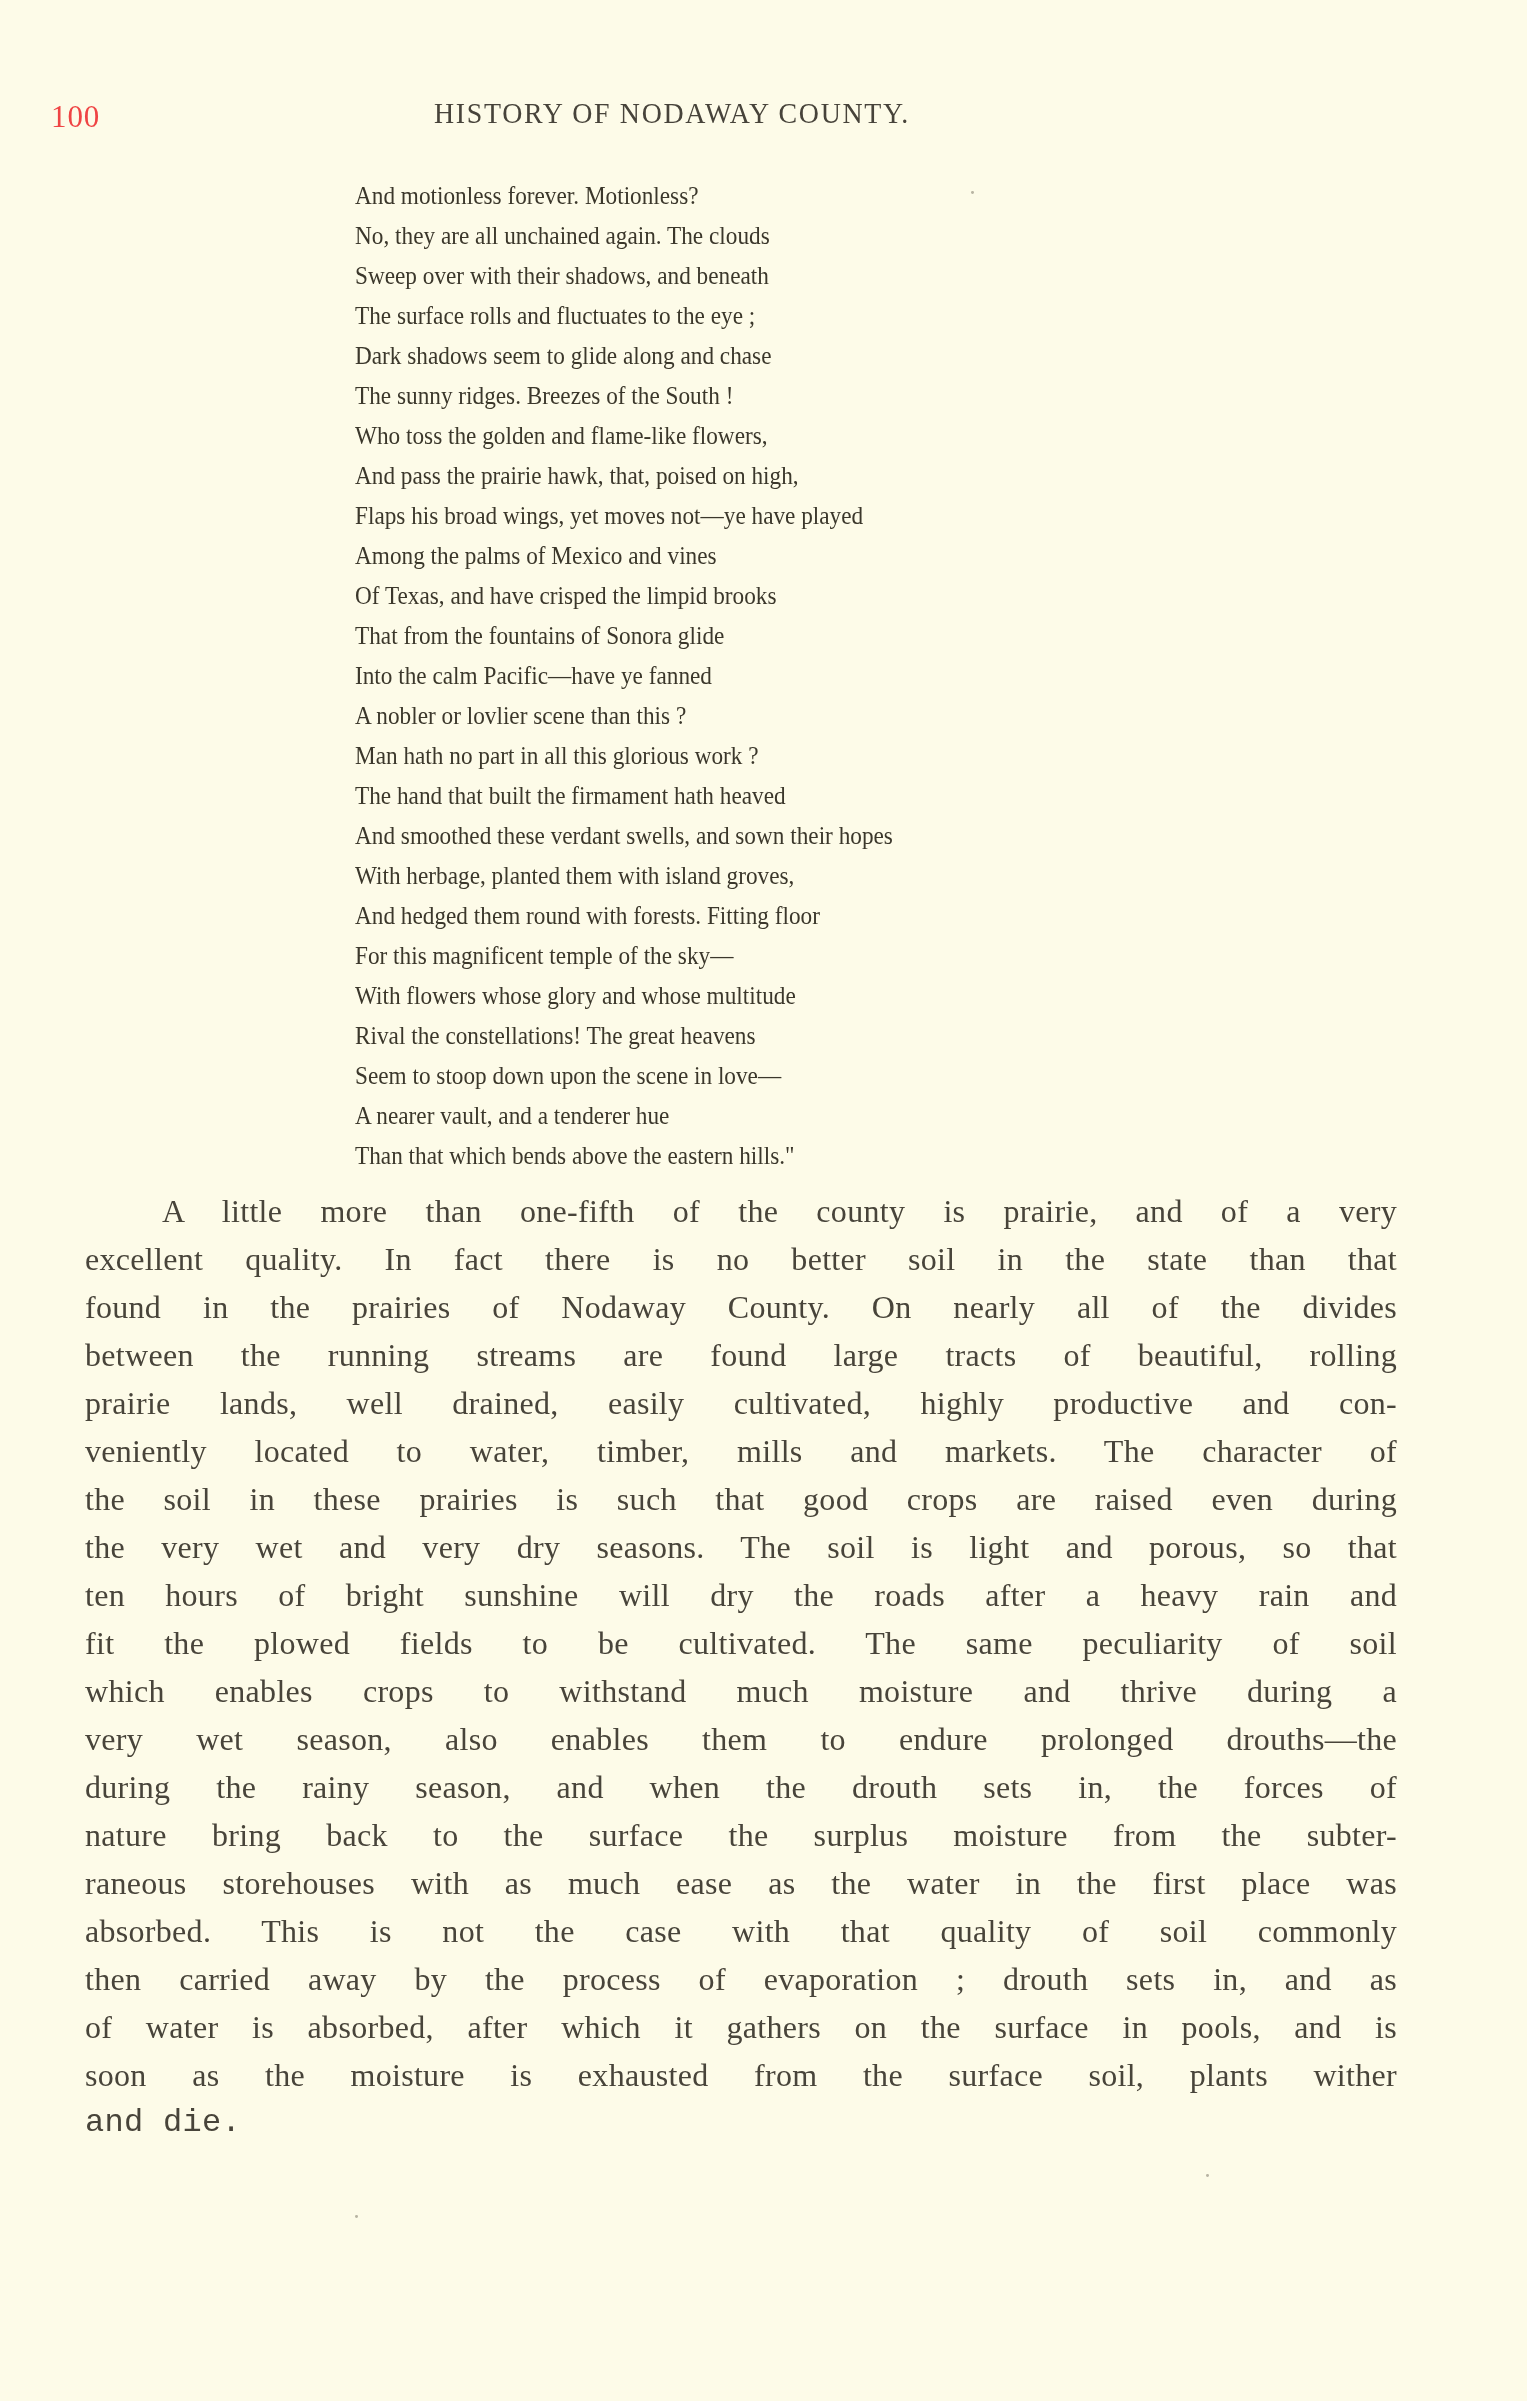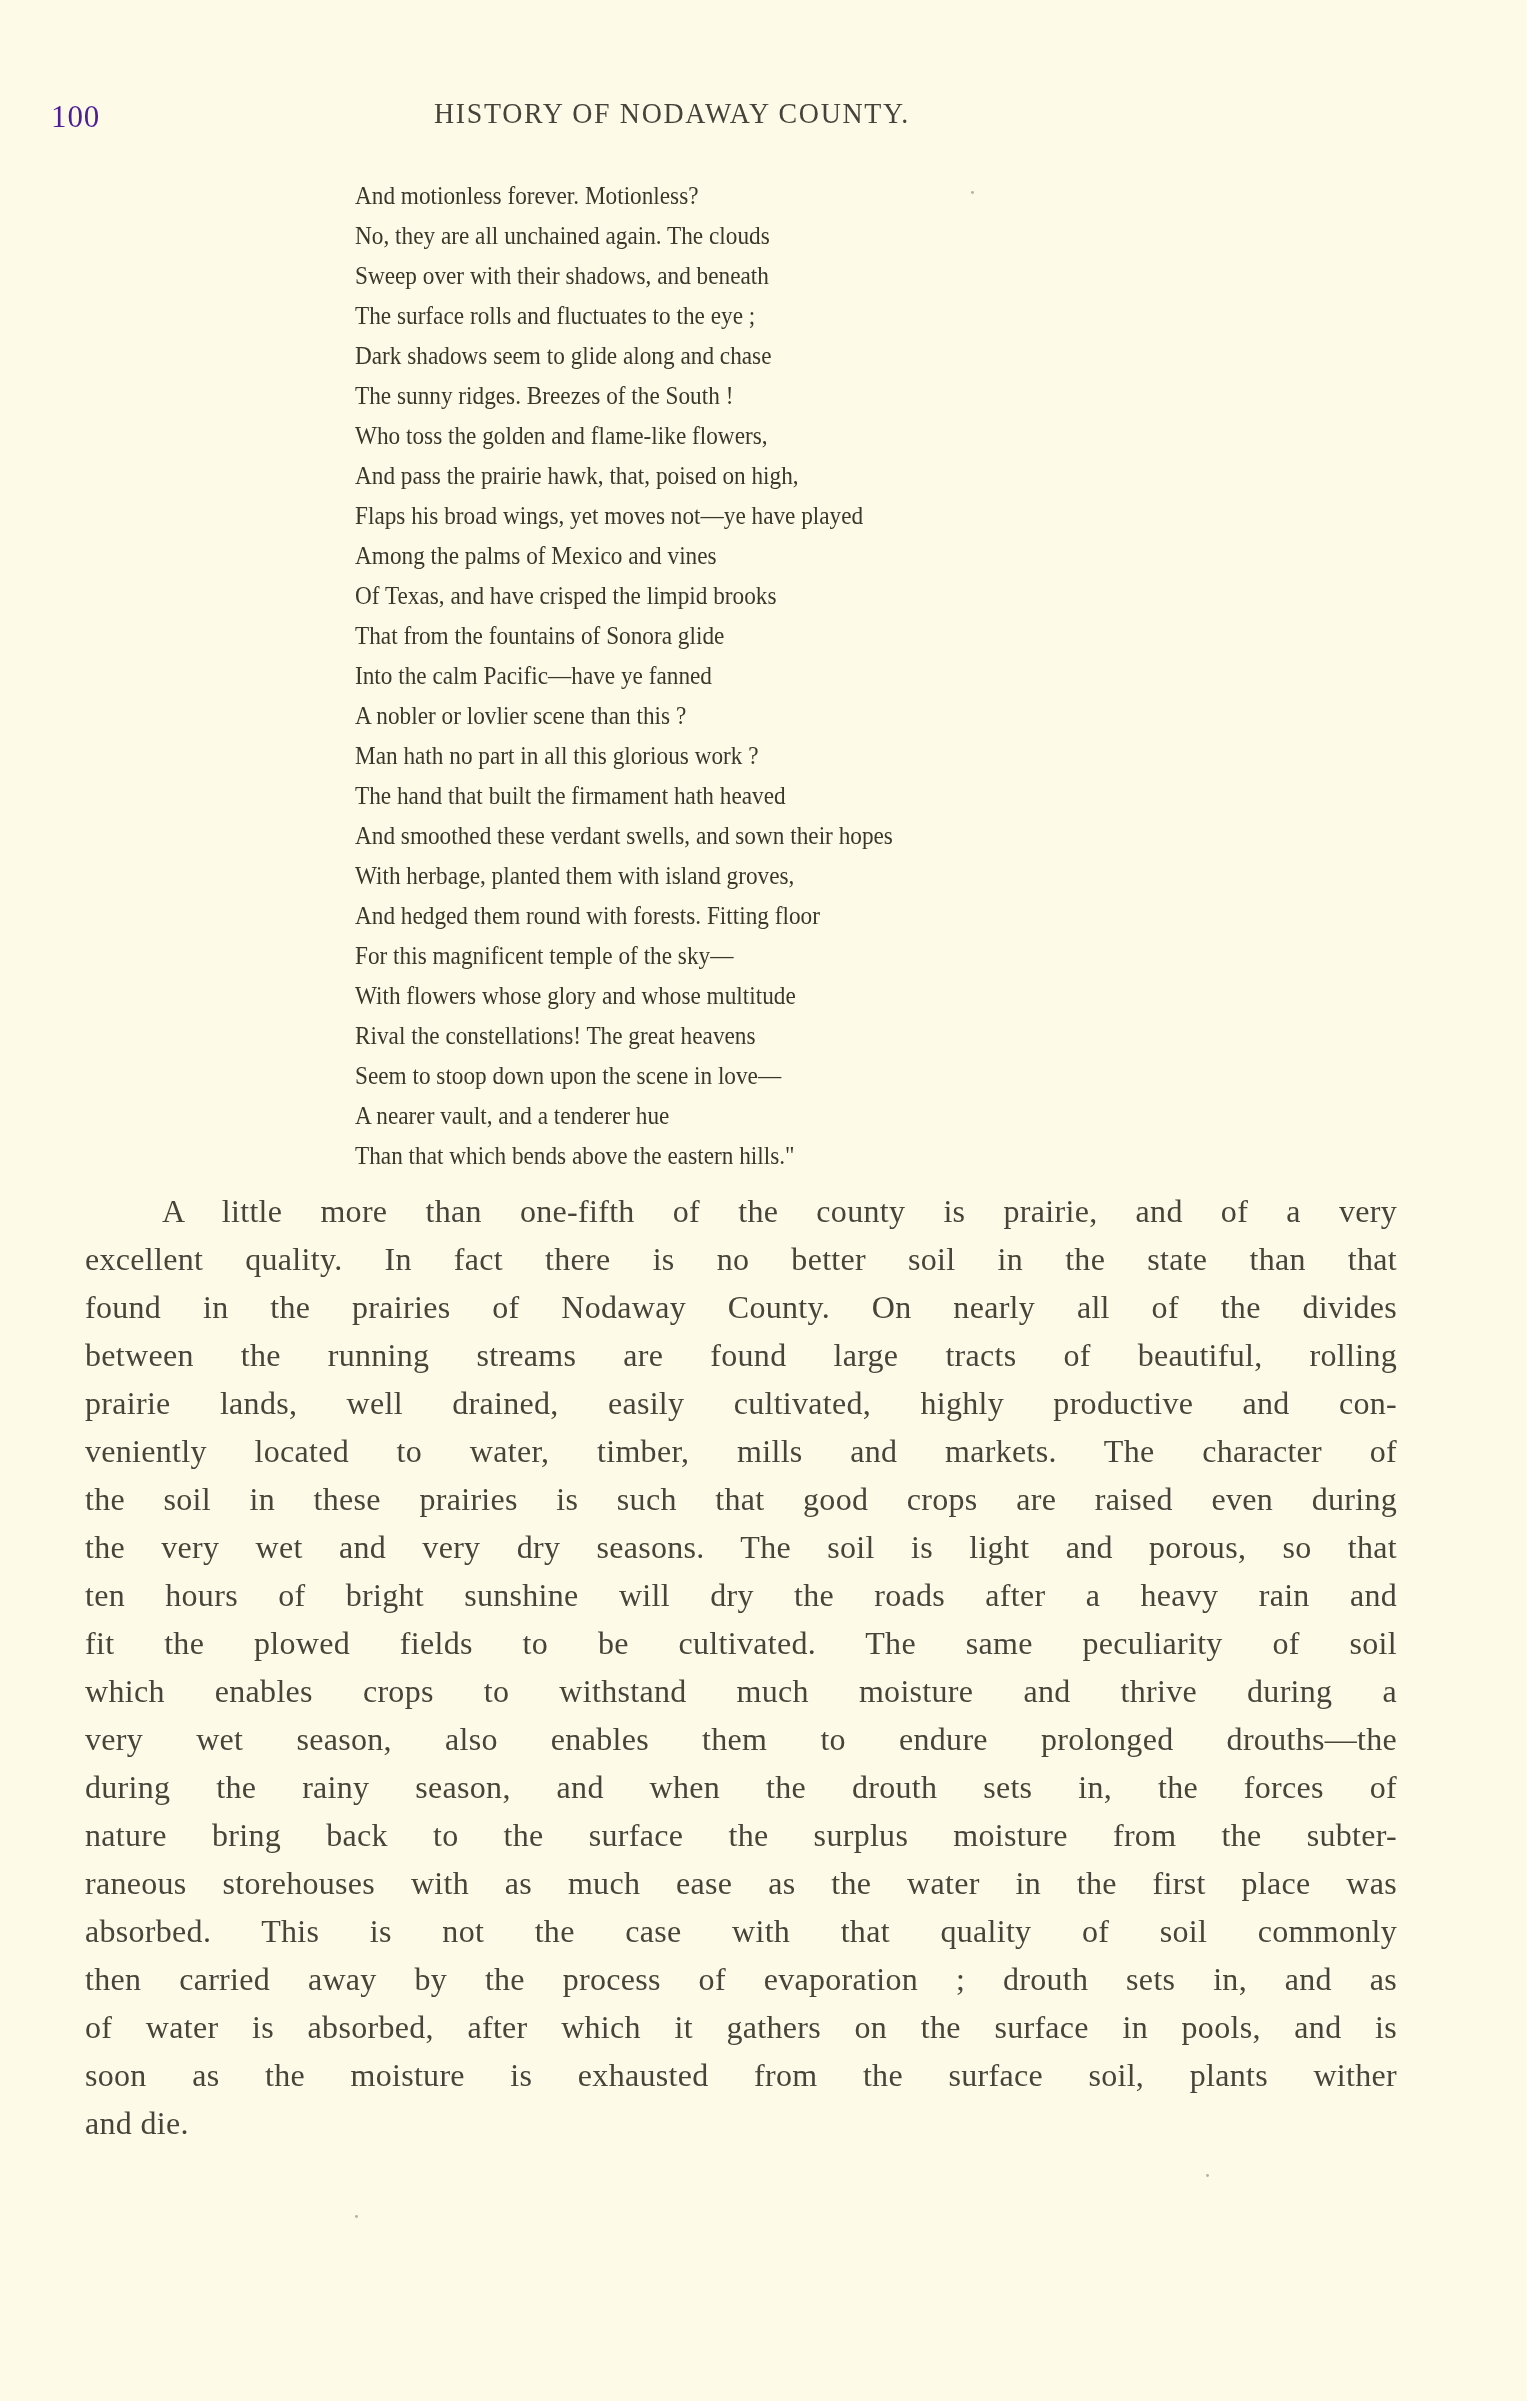--- a/index.html
+++ b/index.html
@@ -14,21 +14,21 @@
       overflow: hidden;
       color: #3e3a2c;
       font-family: "Liberation Serif", "DejaVu Serif", serif;
     }
     .page-number {
       position: absolute;
       left: 51px;
       top: 99px;
       font-size: 31px;
       letter-spacing: 0.9px;
-      color: #4c1d95;
+      color: #ef4444;
     }
     .running-head {
       position: absolute;
       left: 434px;
       top: 96px;
       font-size: 30px;
       letter-spacing: 1.8px;
       color: #47433a;
       transform: scaleX(0.93);
       transform-origin: left top;
@@ -62,20 +62,21 @@
       text-align: justify;
       text-align-last: justify;
       color: #48443a;
       letter-spacing: 0.3px;
     }
     .prose-line.first {
       padding-left: 77px;
     }
     .prose-line.last {
       text-align-last: left;
+      font-family: Liberation Mono, monospace;
     }
     .speck {
       position: absolute;
       width: 2.8px;
       height: 2.8px;
       border-radius: 50%;
       background: #8a8574;
       opacity: 0.6;
     }
   </style>

